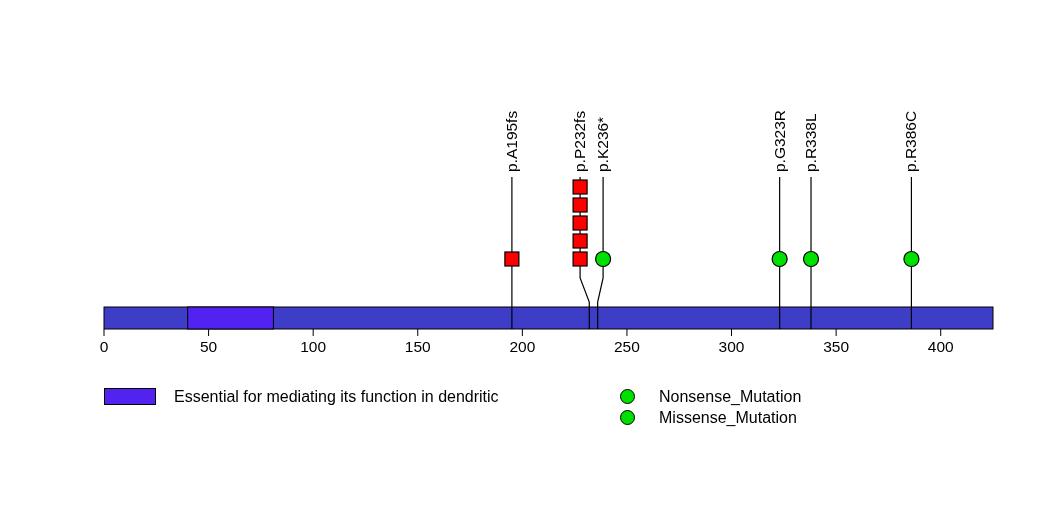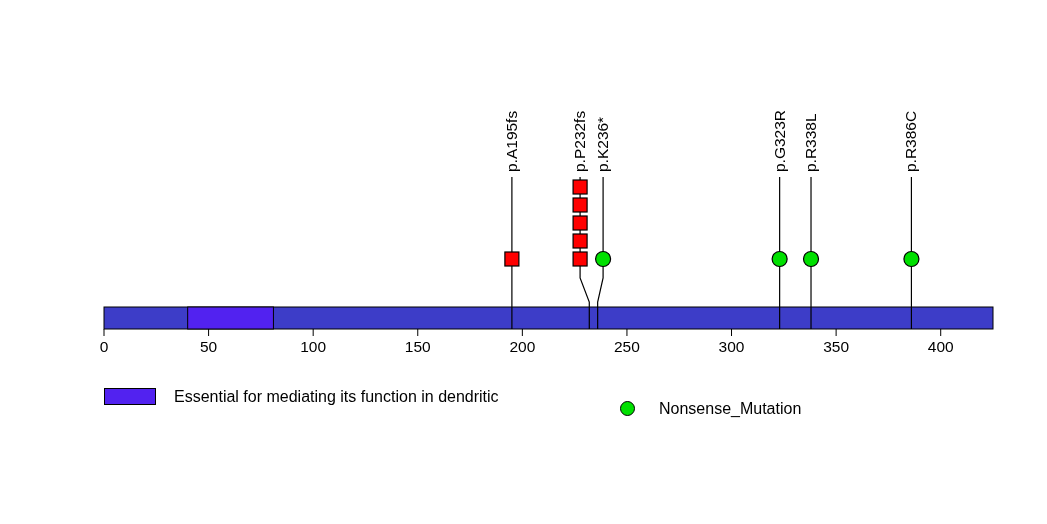--- a/index.html
+++ b/index.html
@@ -23,21 +23,21 @@
   .legend-left .swatch{
     width:50px;height:15px;
     border:1px solid #000;
     display:inline-block;
   }
   .legend-left .label{
     margin-left:18px;
     font-size:16px;color:#000;white-space:nowrap;
   }
   .legend-right{
-    position:absolute;left:620px;top:386px;margin-top:12px;
+    position:absolute;left:620px;top:386px;
   }
   .legend-row{
     display:flex;align-items:center;height:21px;
   }
   .legend-row .marker{
     width:13px;height:13px;
     border:1px solid #000;
     display:inline-block;
     flex:0 0 auto;
   }
@@ -99,14 +99,18 @@
   <div class="legend-left">
     <span class="swatch" id="domain-swatch" style="background: rgb(82, 34, 240);"></span>
     <span class="label">Essential for mediating its function in dendritic</span>
   </div>
 
   <div class="legend-right" id="mutation-legend">
       <div class="legend-row">
         <span class="marker circle" style="background: rgb(0, 224, 0);"></span>
         <span class="mlabel">Nonsense_Mutation</span>
       </div>
+      <div class="legend-row">
+        <span class="marker circle" style="background: rgb(0, 224, 0);"></span>
+        <span class="mlabel">Missense_Mutation</span>
+      </div>
     </div>
 </div>
 
 </body></html>

